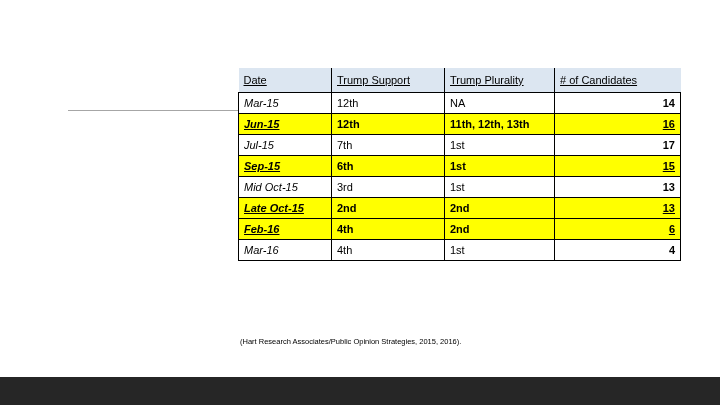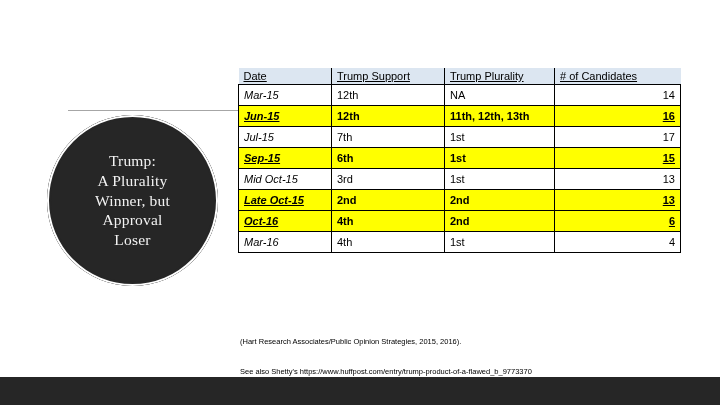--- a/index.html
+++ b/index.html
@@ -92,21 +92,21 @@
     overflow: hidden;
     white-space: nowrap;
   }
   .data-table thead th {
     background: #dce6f1;
     text-align: left;
     border-top: none;
     border-left: none;
     border-right: none;
     border-bottom: none;
-    height: 16px;
+    height: 24px;
     font-size: 11px;
   }
   .data-table thead th .hdr {
     text-decoration: underline;
   }
   .data-table thead th.sep {
     border-left: 1px solid #000000;
   }
 
   col.c-date  { width: 93px; }
@@ -121,20 +121,21 @@
   tbody tr.hl td.num { text-decoration: underline; }
   tbody tr.hl td.date { text-decoration: underline; }
 
   td.date {
     text-align: left;
     font-style: italic;
   }
   tbody tr.hl td.date.leftal { text-align: left; }
   td.num {
     text-align: right;
+    font-weight: bold;
   }
 
   
   .footnotes {
     position: absolute;
     left: 240px;
     top: 319px;
     width: 420px;
     font-size: 7.5px;
     line-height: 1.85;
@@ -142,27 +143,20 @@
   }
   .footnotes div { white-space: nowrap; margin-top: 16px; }
 </style>
 </head>
 <body>
 
 <div class="slide">
 
   <div class="connector-line"></div>
 
-  <div class="badge">
-    <div class="badge-text">Trump:
-A Plurality
-Winner, but
-Approval
-Loser</div>
-  </div>
 
   <table class="data-table">
     <colgroup>
       <col class="c-date">
       <col class="c-supp">
       <col class="c-plur">
       <col class="c-cand">
     </colgroup>
     <thead>
       <tr>
@@ -203,34 +197,33 @@
           <td>1st</td>
           <td class="num">13</td>
         </tr>
         <tr class="hl">
           <td class="date leftal">Late Oct-15</td>
           <td>2nd</td>
           <td>2nd</td>
           <td class="num">13</td>
         </tr>
         <tr class="hl">
-          <td class="date">Oct-16</td>
+          <td class="date">Feb-16</td>
           <td>4th</td>
           <td>2nd</td>
           <td class="num">6</td>
         </tr>
         <tr>
           <td class="date">Mar-16</td>
           <td>4th</td>
           <td>1st</td>
           <td class="num">4</td>
         </tr>
       </tbody>
   </table>
 
   <div class="footnotes">
     <div>(Hart Research Associates/Public Opinion Strategies, 2015, 2016).</div>
-    <div>See also Shetty's https://www.huffpost.com/entry/trump-product-of-a-flawed_b_9773370</div>
   </div>
 
   <div class="bottom-bar"></div>
 
 </div>
 
 </body></html>

